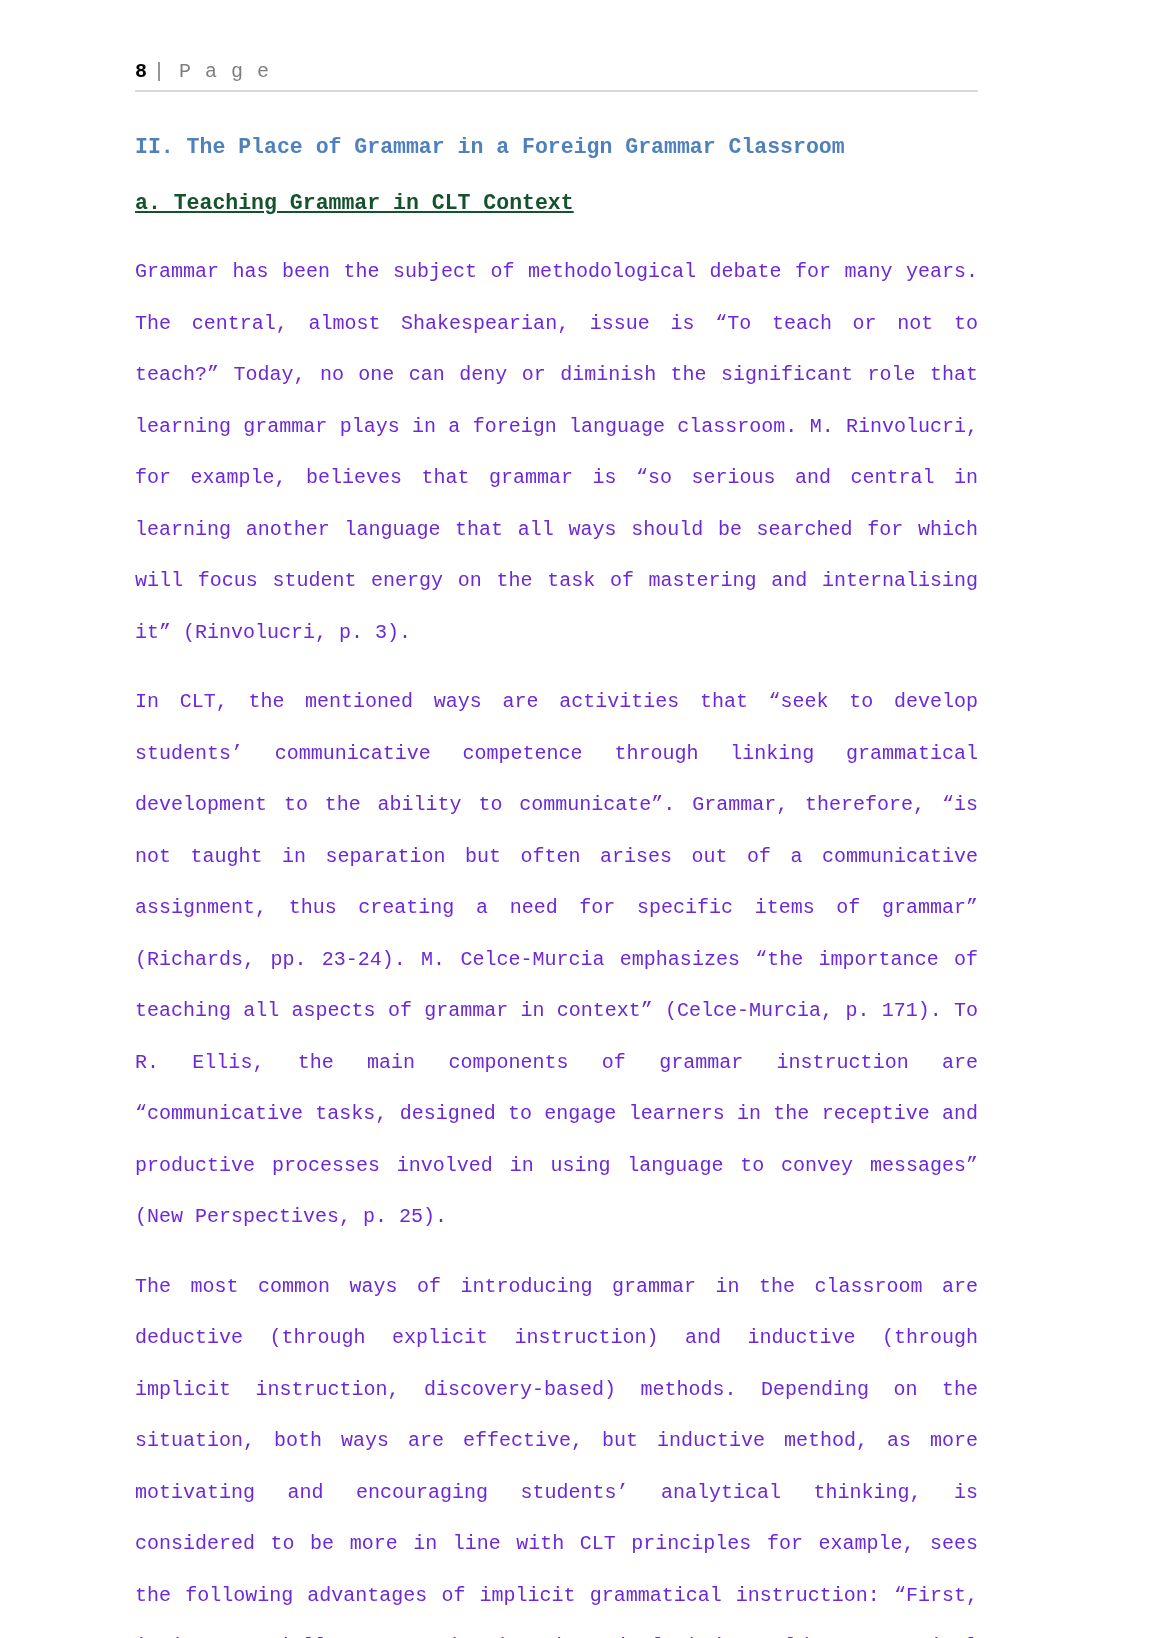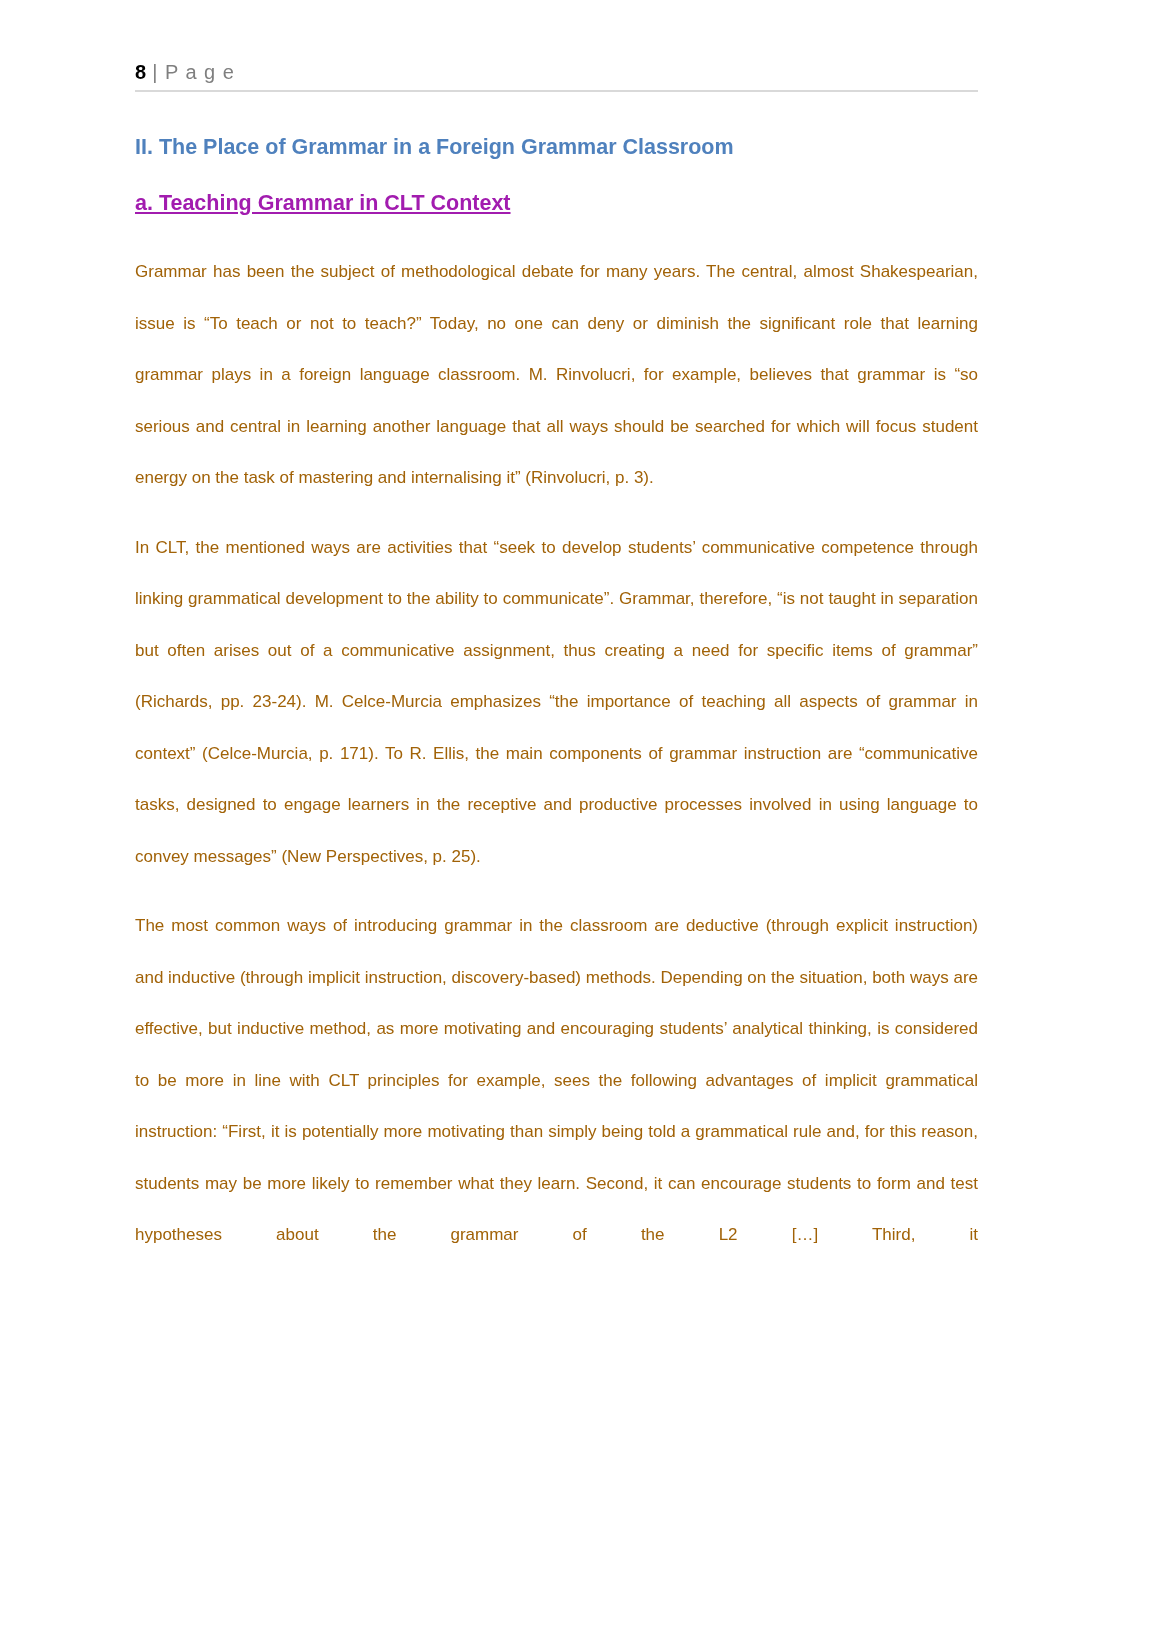--- a/index.html
+++ b/index.html
@@ -7,21 +7,21 @@
     padding: 0;
     background: #ffffff;
   }
   .page {
     position: relative;
     width: 1158px;
     height: 1638px;
     box-sizing: border-box;
     background: #ffffff;
     padding: 60px 180px 40px 135px;
-    font-family: Liberation Sans, sans-serif;
+    font-family: Liberation Mono, monospace;
     color: #000000;
     overflow: hidden;
   }
   .doc-header {
     font-size: 20px;
     line-height: 24px;
     border-bottom: 2px solid #d9d9d9;
     padding-bottom: 6px;
   }
   .page-num {
@@ -38,29 +38,29 @@
     font-size: 21.5px;
     line-height: 26px;
     font-weight: bold;
     color: #4f81bd;
   }
   .subheading {
     margin: 30px 0 0 0;
     font-size: 21.5px;
     line-height: 26px;
     font-weight: bold;
-    color: #a21caf;
+    color: #14532d;
     text-decoration: underline;
   }
   .body-text p {
     margin: 18px 0 0 0;
-    font-size: 17px;
+    font-size: 20px;
     line-height: 51.5px;
     text-align: justify;
-    color: #a16207;
+    color: #6d28d9;
   }
   .body-text p:first-child {
     margin-top: 30px;
   }
   .body-text p.continued {
     text-align-last: justify;
   }
 </style>
 </head>
 <body>

